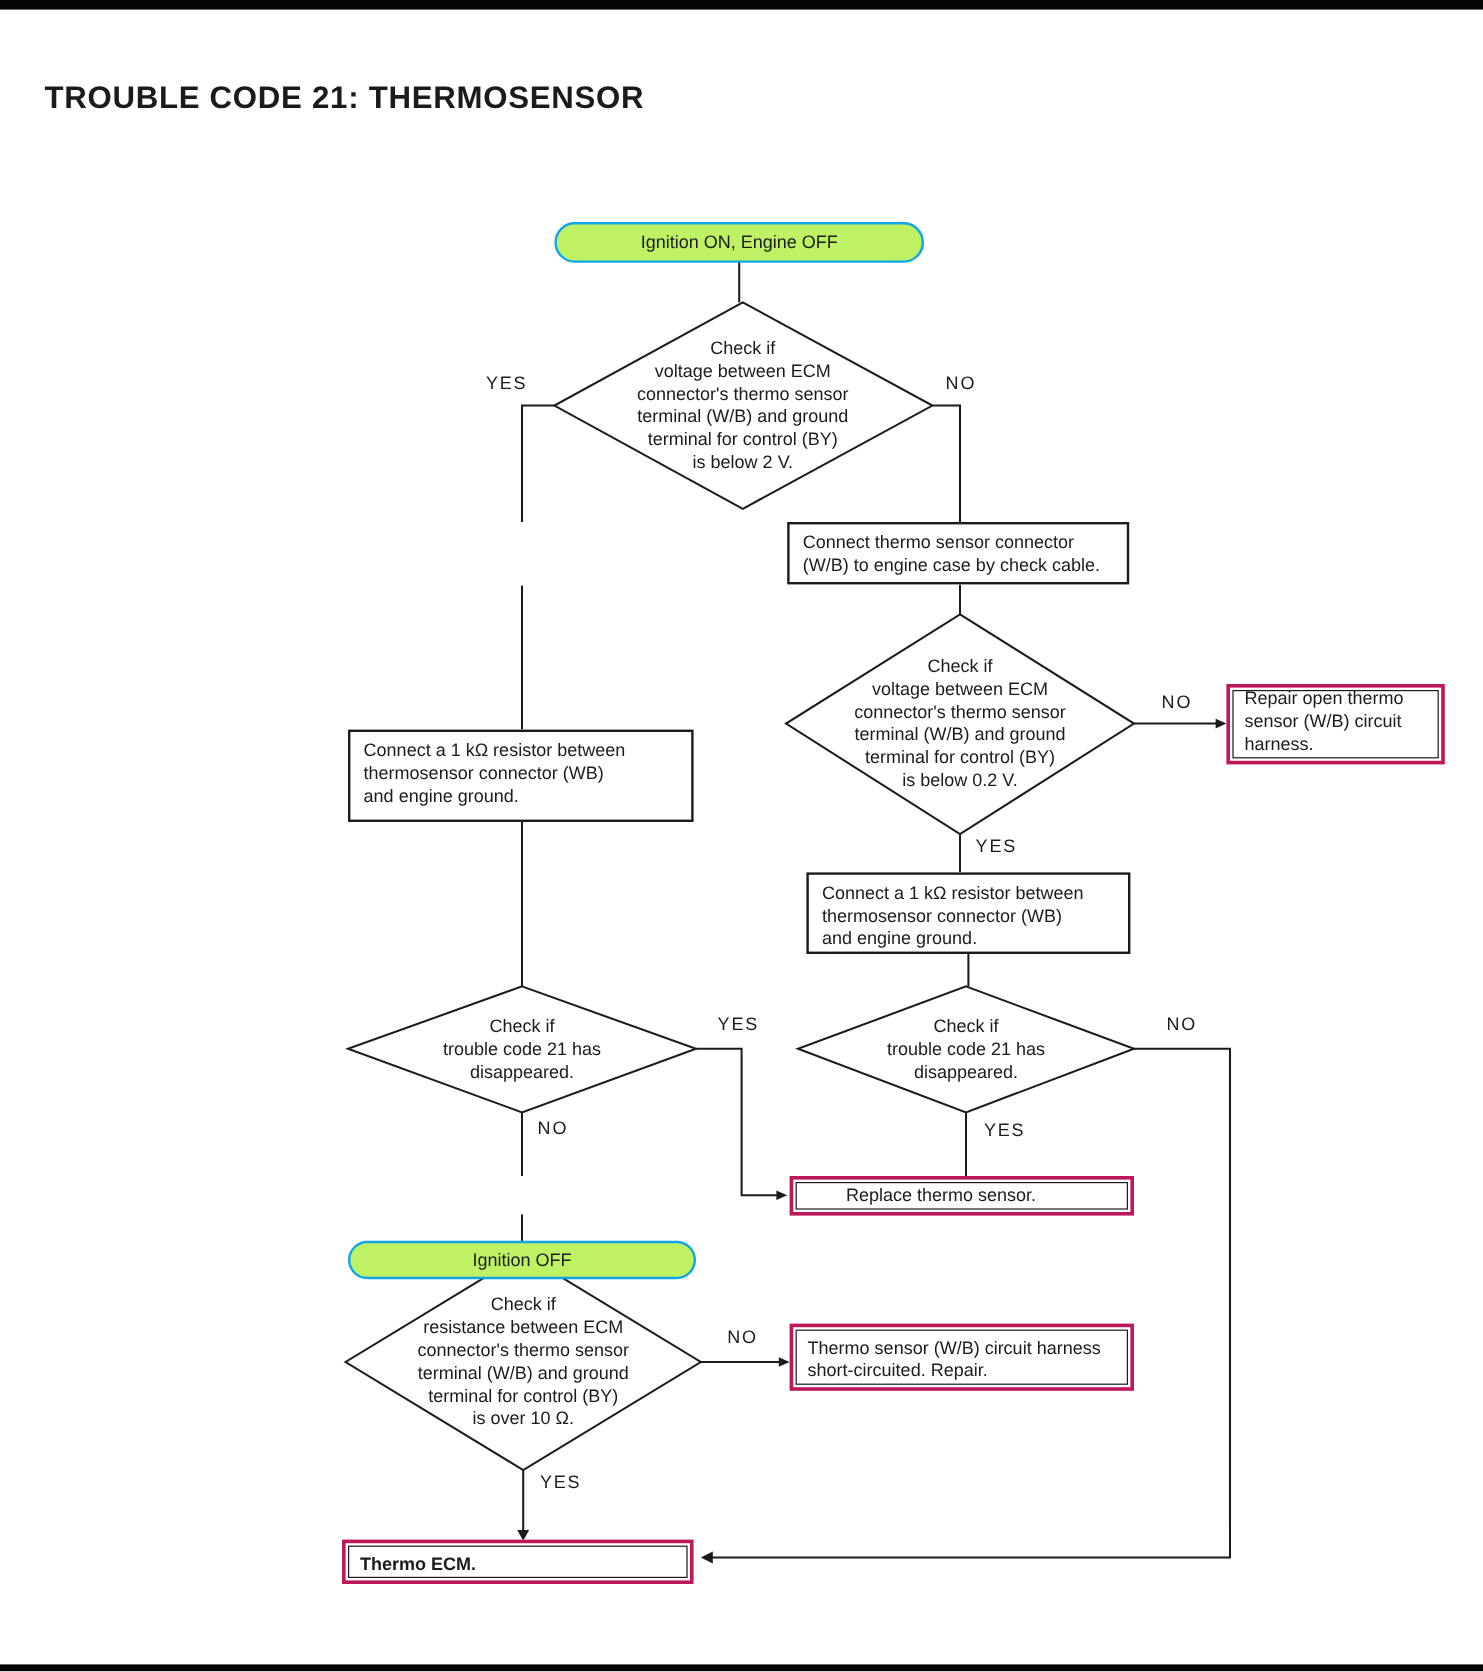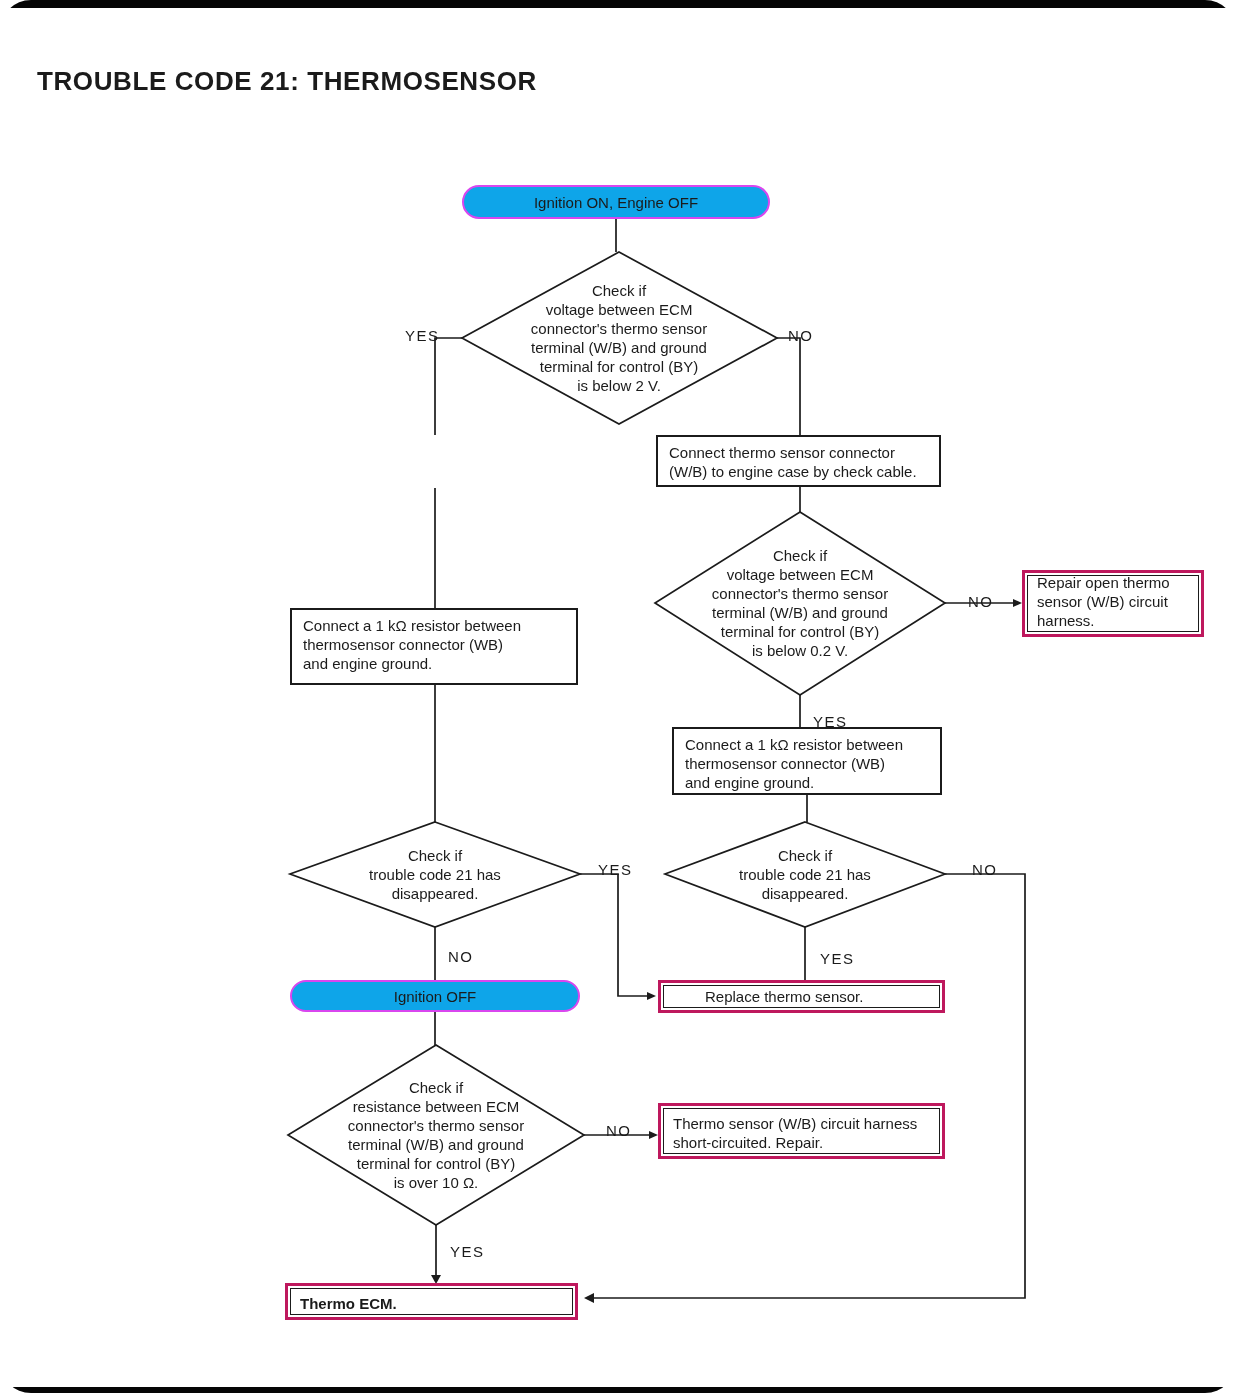--- a/index.html
+++ b/index.html
@@ -1,46 +1,46 @@
 <!DOCTYPE html>
 <html><head>
 <meta charset="utf-8">
 <style>
   html,body { margin:0; padding:0; background:#fff; }
   .canvas {
     position:relative; width:1236px; height:1393px; background:#ffffff;
-    font-family:"Liberation Sans", sans-serif; color:#1b1b1b; overflow:hidden;border-radius:31px;
+    font-family:"Liberation Sans", sans-serif; color:#1b1b1b; overflow:hidden;
   }
   .scanbar { position:absolute; left:0; width:1236px; background:#050505; }
   .title {
     position:absolute; left:37px; top:66px; font-size:26px; font-weight:bold;
     letter-spacing:0.6px; white-space:nowrap;
   }
   svg.wires { position:absolute; left:0; top:0; z-index:0; }
   .node {
     position:absolute; box-sizing:border-box; font-size:15px; line-height:19px;
     white-space:pre-line; z-index:1;
   }
   .pill {
-    border:2px solid #d946ef; border-radius:18px; background:#0ea5e9;
+    border:2px solid #0ea5e9; border-radius:18px; background:#bef264;
     display:flex; align-items:center; justify-content:center; text-align:center;
   }
   .box { border:2px solid #1b1b1b; background:#fff; padding:6px 11px; }
   .terminal {
     border:3px solid #be185d; background:#fff; padding:4px 12px;
     display:flex; align-items:flex-end;
   }
   .terminal::after {
     content:""; position:absolute; inset:2px; border:1px solid #1b1b1b;
     pointer-events:none;
   }
   .term-heavy { border-width:3px; }
   .term-heavy > span { font-weight:bold; }
   .dtext { text-align:center; background:transparent; }
-  .lbl { position:absolute; font-size:15px; letter-spacing:1.5px; z-index:1; white-space:nowrap;margin-top:16px; }
+  .lbl { position:absolute; font-size:15px; letter-spacing:1.5px; z-index:1; white-space:nowrap; }
 </style>
 </head>
 <body>
 
 <div class="canvas">
 
   <div class="scanbar" style="top:0; height:8px;"></div>
   <div class="scanbar" style="top:1387px; height:6px;"></div>
 
   <div class="title">TROUBLE CODE 21: THERMOSENSOR</div>
@@ -96,21 +96,21 @@
 thermosensor connector (WB)
 and engine ground.</div>
 
   <div class="node dtext" style="left:305px; top:846px; width:260px;">Check if
 trouble code 21 has
 disappeared.</div>
 
   <div class="lbl" style="left:598px; top:845px;">YES</div>
   <div class="lbl" style="left:448px; top:932px;">NO</div>
 
-  <div class="node pill" style="left:290px; top:980px; width:290px; height:32px;">
+  <div class="node pill" style="left:290px; top:1034px; width:290px; height:32px;">
     <span>Ignition OFF</span>
   </div>
 
   <div class="node dtext" style="left:296px; top:1078px; width:280px;">Check if
 resistance between ECM
 connector's thermo sensor
 terminal (W/B) and ground
 terminal for control (BY)
 is over 10 Ω.</div>
 

